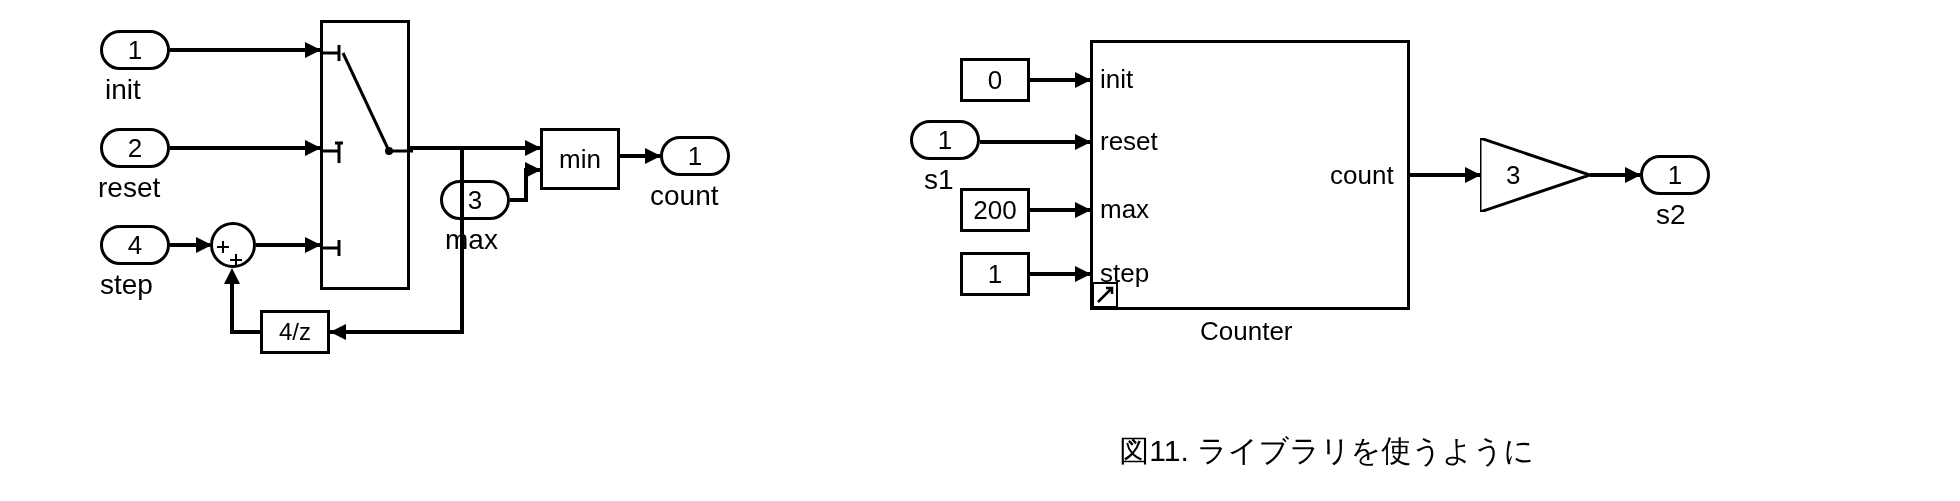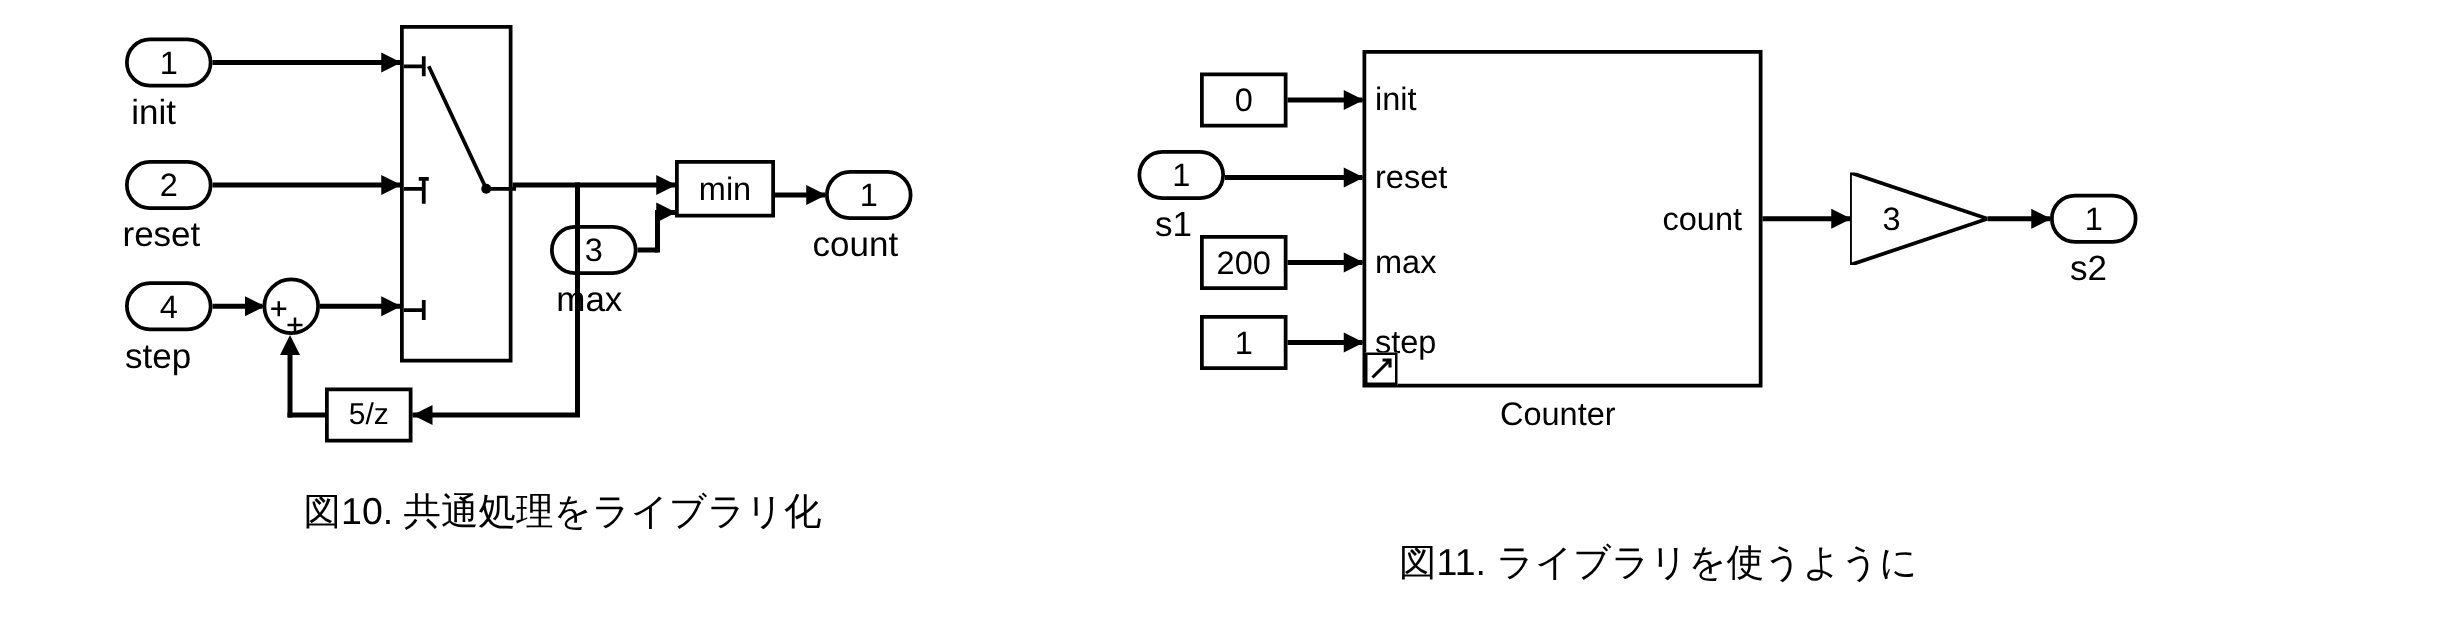--- a/index.html
+++ b/index.html
@@ -147,21 +147,20 @@
   .switch-svg {
     position: absolute;
     left: 0; top: 0;
   }
 </style>
 </head>
 <body>
 
 <div id="stage">
 
-  <div class="caption" style="left:210px; top:390px; width:480px;">図10. 共通処理をライブラリ化</div>
 
   <div class="port" style="left:100px; top:30px;">
     <span>1</span>
   </div>
   <div class="port-label" style="left:105px; top:74px;">init</div>
 
   <div class="port" style="left:100px; top:128px;">
     <span>2</span>
   </div>
   <div class="port-label" style="left:98px; top:172px;">reset</div>
@@ -204,24 +203,24 @@
   <div class="hline" style="left:170px; top:146px; width:150px;"></div>
   <div class="arr-r" style="left:305px; top:140px;"></div>
 
   <div class="hline" style="left:170px; top:243px; width:40px;"></div>
   <div class="arr-r" style="left:196px; top:237px;"></div>
 
   <div class="hline" style="left:256px; top:243px; width:64px;"></div>
   <div class="arr-r" style="left:305px; top:237px;"></div>
 
   <div class="blk small" style="left:260px; top:310px; width:70px; height:44px;">
-    <span>5/z</span>
-  </div>
-
-  <div class="blk" style="left:540px; top:128px; width:80px; height:46px;">
+    <span>4/z</span>
+  </div>
+
+  <div class="blk" style="left:540px; top:128px; width:80px; height:62px;">
     <span>min</span>
   </div>
 
   <div class="port" style="left:440px; top:180px;">
     <span>3</span>
   </div>
   <div class="port-label" style="left:445px; top:224px;">max</div>
 
   <div class="port" style="left:660px; top:136px;">
     <span>1</span>

